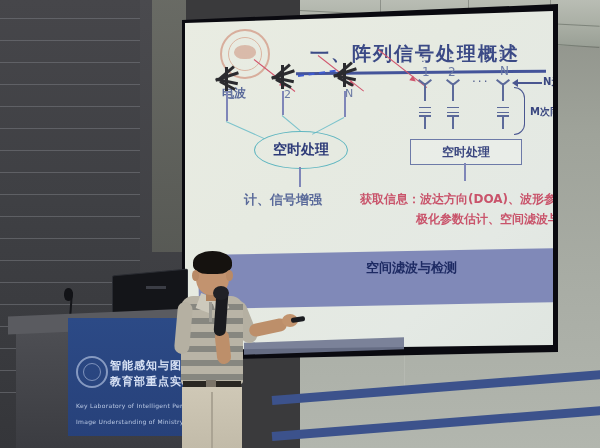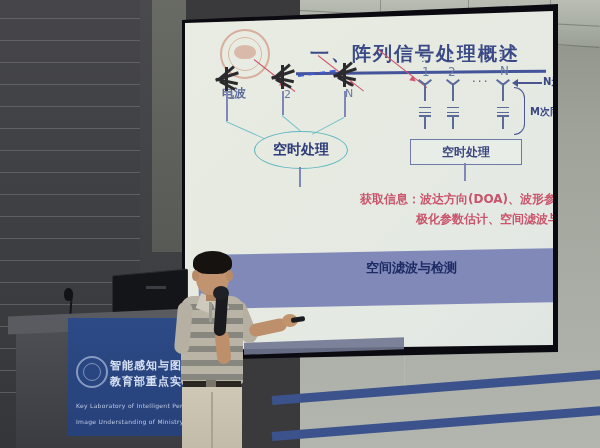--- a/index.html
+++ b/index.html
@@ -241,20 +241,21 @@
       <div class="feed" style="left:84px;top:82px;height:24px;"></div>
       <div class="feed-diag" style="left:84px;top:106px;width:24px;transform:rotate(40deg);"></div>
       <div class="feed" style="left:146px;top:82px;height:26px;"></div>
       <div class="feed-diag" style="left:146px;top:108px;width:36px;transform:rotate(152deg);"></div>
 
       <div class="ellipse" style="left:56px;top:122px;width:92px;height:36px;">
         <span style="color:#2d3a78;font-size:14px;font-weight:bold;">空时处理</span>
       </div>
       <div class="feed" style="left:101px;top:158px;height:20px;"></div>
 
+      <div class="lbl lbl-blue" style="left:46px;top:182px;font-size:13px;font-weight:bold;">计、信号增强</div>
 
       <div class="lbl lbl-num" style="left:224px;top:56px;font-size:12px;">1</div>
       <div class="lbl lbl-num" style="left:250px;top:56px;font-size:12px;">2</div>
       <div class="lbl lbl-num" style="left:302px;top:55px;font-size:12px;">N</div>
 
       <div class="dots" style="left:274px;top:66px;font-size:12px;">···</div>
 
       <div class="yagi" style="left:220px;top:68px;">
         <i style="left:6px;top:6px;width:1.6px;height:18px;"></i>
         <i style="left:0;top:4px;width:7px;height:1.6px;transform:rotate(38deg);"></i>

